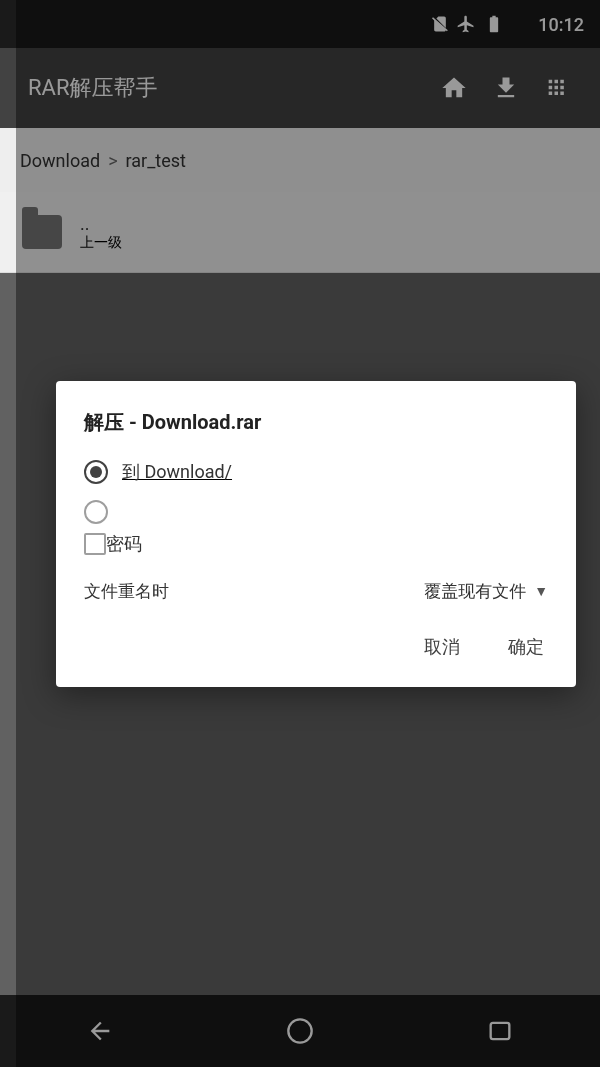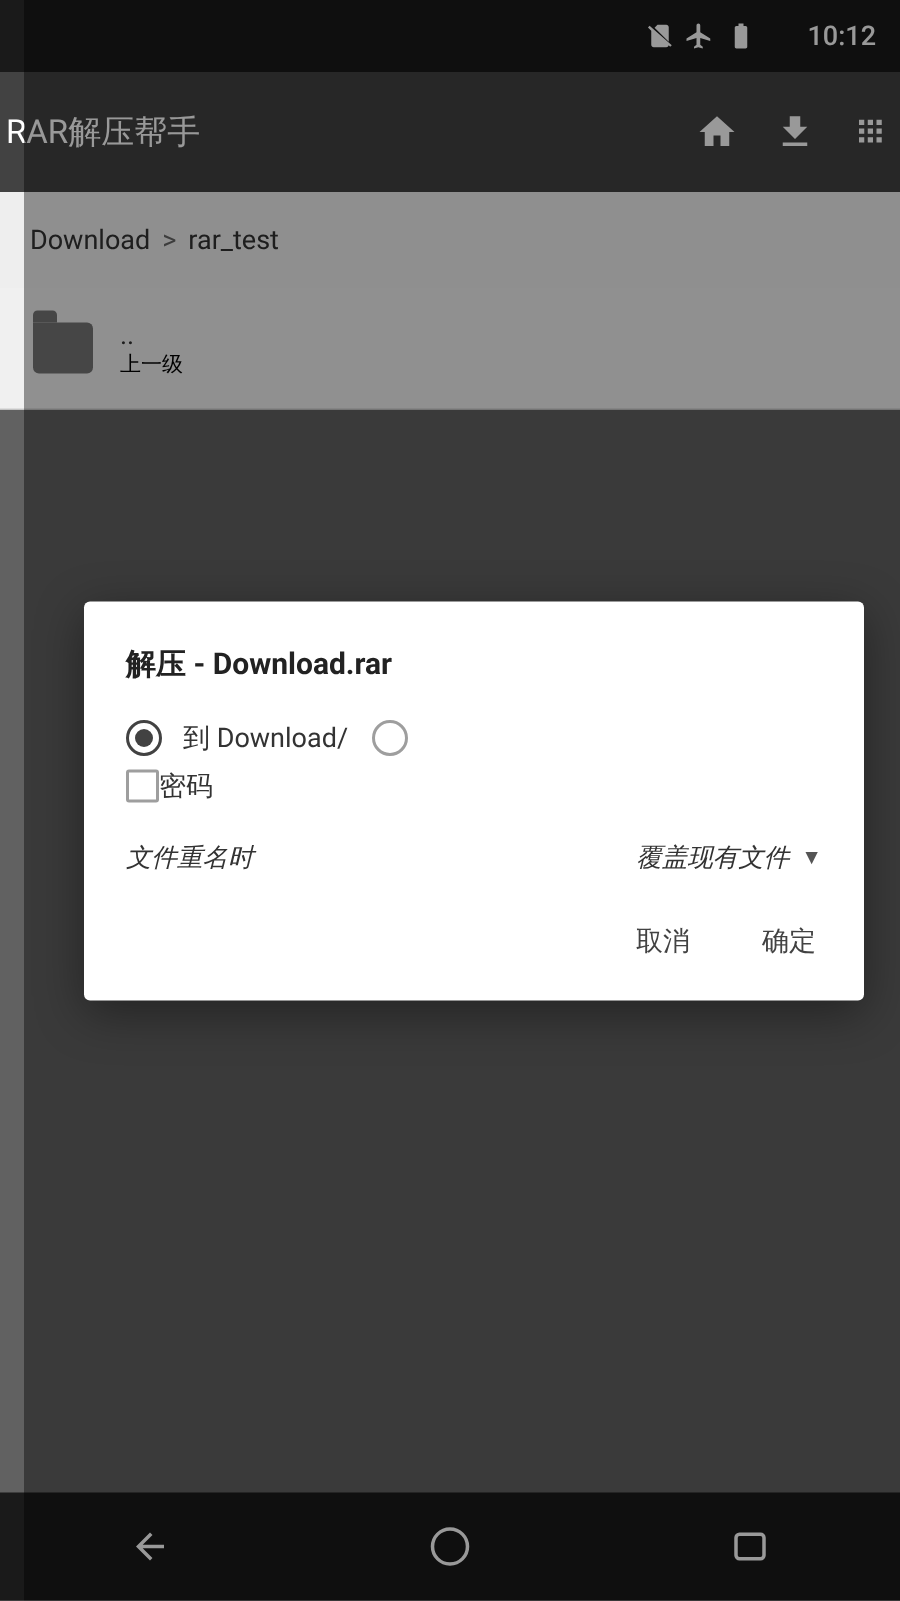--- a/index.html
+++ b/index.html
@@ -38,21 +38,21 @@
       margin-left: 8px;
     }
 
     
     .app-bar {
       width: 100%;
       height: 80px;
       background: #424242;
       display: flex;
       align-items: center;
-      padding: 0 4px;
+      padding: 0 28px;
       justify-content: space-between;
     }
 
     .app-title {
       color: white;
       font-size: 22px;
       font-weight: 400;
     }
 
     .app-bar-actions {
@@ -162,23 +162,24 @@
       color: #222;
       margin-bottom: 24px;
     }
 
     .dialog-title span {
       font-weight: bold;
     }
 
     .radio-group {
       display: flex;
-      flex-direction: row;
+      flex-direction: column;
       gap: 16px;
       margin-bottom: 8px;
+      text-decoration: underline;
     }
 
     .radio-item {
       display: flex;
       align-items: center;
       gap: 14px;
       cursor: pointer;
     }
 
     .radio-circle {
@@ -230,21 +231,20 @@
       font-size: 18px;
       color: #333;
     }
 
     .file-conflict-row {
       display: flex;
       align-items: flex-end;
       justify-content: space-between;
       margin-bottom: 20px;
       padding-bottom: 4px;
-      font-style: italic;
     }
 
     .file-conflict-label {
       font-size: 17px;
       color: #333;
     }
 
     .file-conflict-value {
       display: flex;
       align-items: center;

